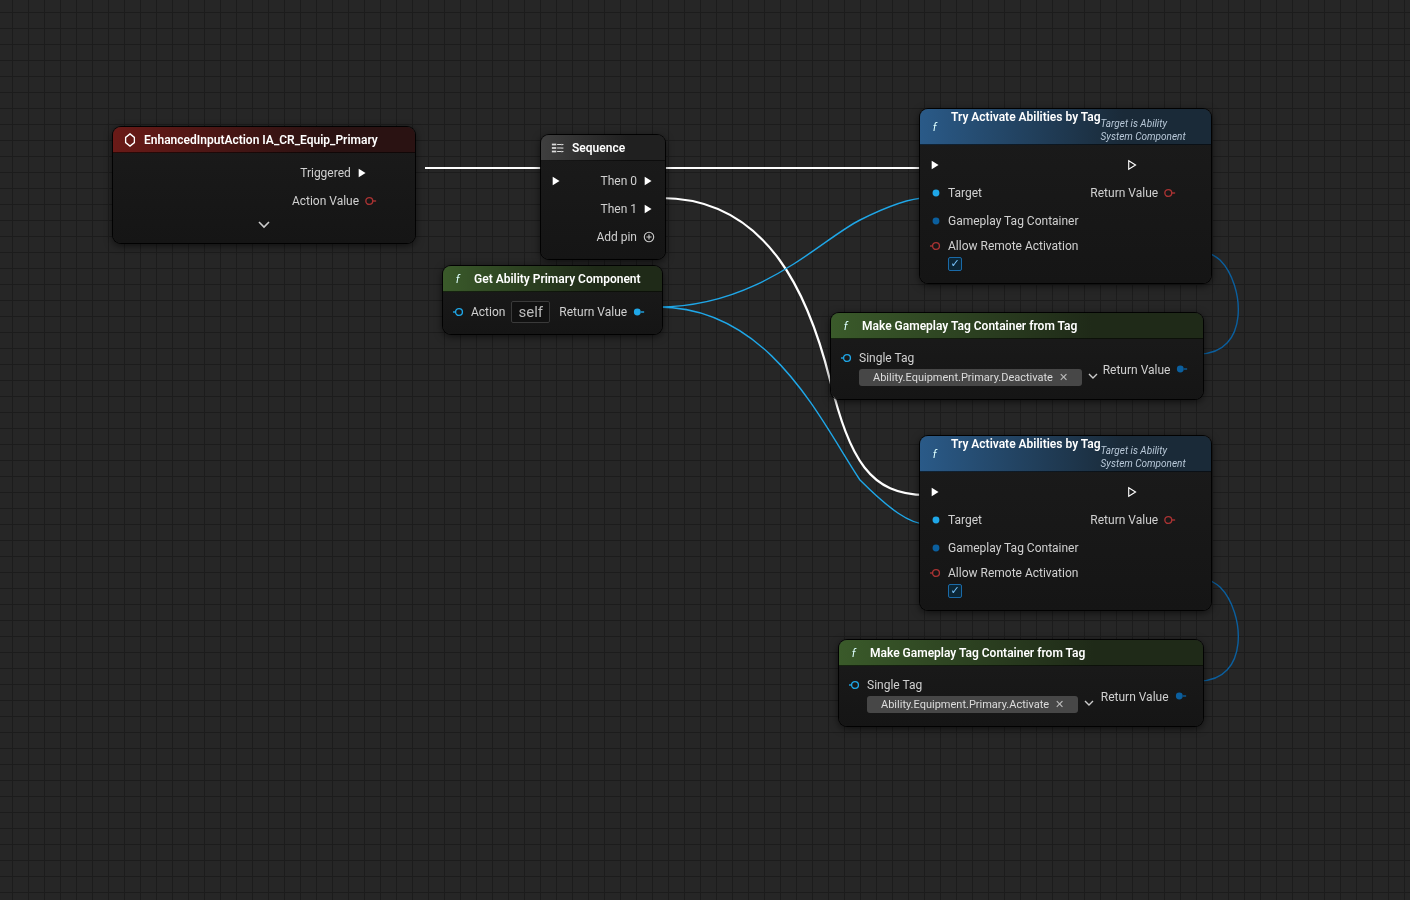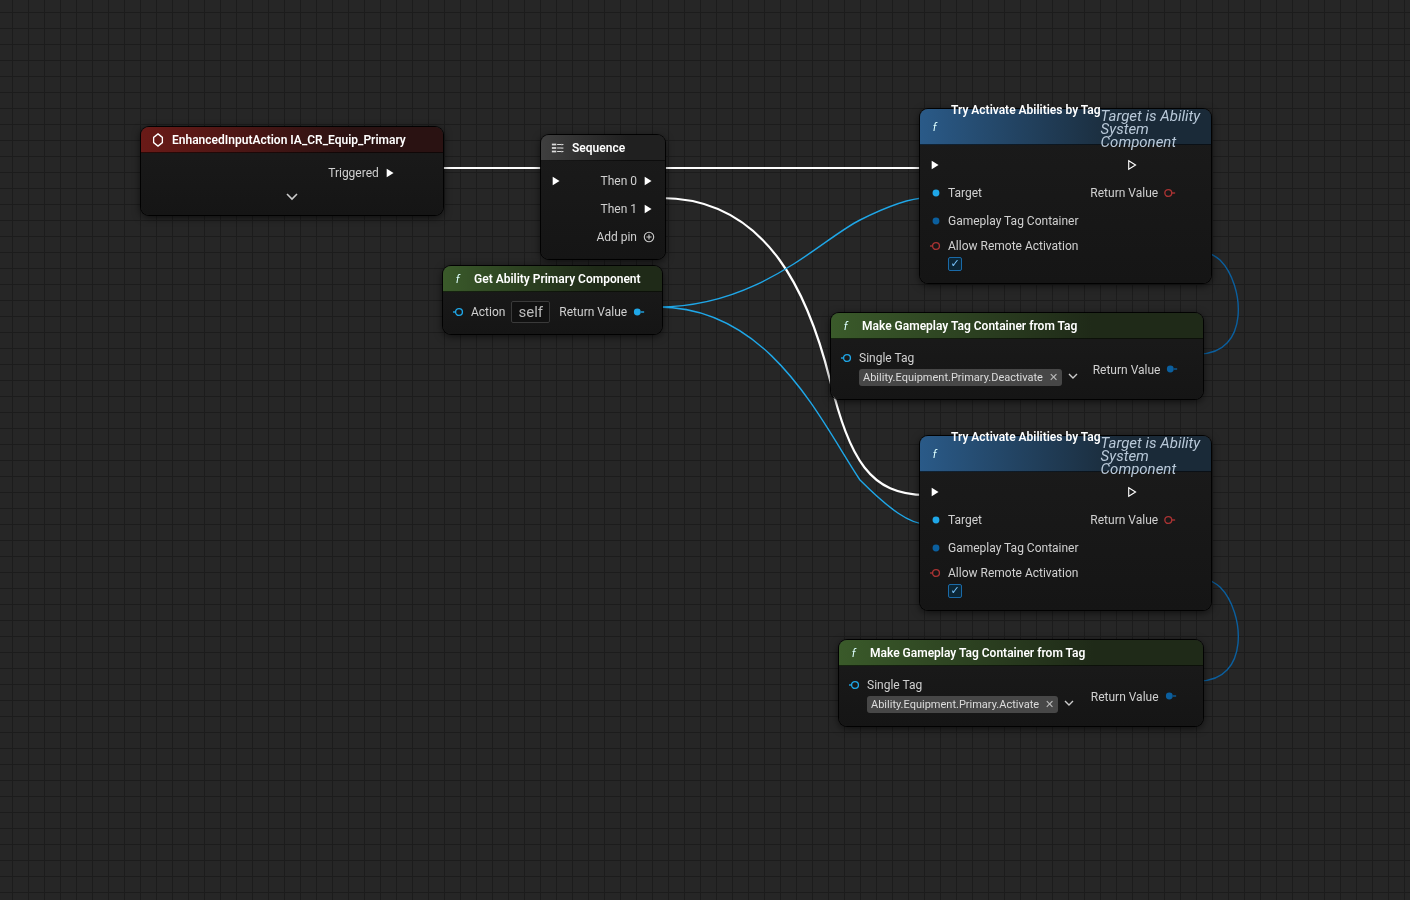--- a/index.html
+++ b/index.html
@@ -24,40 +24,40 @@
 .node{position:absolute;border-radius:8px;background:linear-gradient(#1b1b1b,#151515);
   box-shadow:0 2px 8px rgba(0,0,0,.7),0 0 0 1px rgba(0,0,0,.9);
   overflow:visible;}
 .node .title{height:26px;border-radius:8px 8px 0 0;padding:0 10px;display:flex;align-items:center;gap:7px;
   border-bottom:1px solid rgba(0,0,0,.6);}
 .title-red{background:linear-gradient(90deg,#6a1a17,#2a1212 70%);}
 .title-gray{background:linear-gradient(90deg,#3f3f3f,#202020 70%);}
 .title-green{background:linear-gradient(90deg,#3a5a2a,#1f2a18 70%);}
 .title-blue{background:linear-gradient(90deg,#2a5a88,#1a2a38 70%);}
 .title .t-main{color:#fff;font-weight:600;font-size:12px;white-space:nowrap;}
-.title .t-sub{color:#b8c8d8;font-style:italic;font-size:15px;margin-top:6px;}
+.title .t-sub{color:#b8c8d8;font-style:italic;font-size:10px;margin-top:6px;}
 .title .t-stack{display:flex;flex-direction:row;line-height:13px;padding:4px 0;}
 .node.tall .title{height:36px;}
 .body{padding:6px 0 8px 0;}
 .row{display:flex;align-items:center;justify-content:space-between;height:28px;padding:0 10px;}
 .left,.right{display:flex;align-items:center;gap:6px;}
 .right{justify-content:center;flex:1;}
 .left{flex:1;}
 .lbl{font-size:12px;color:#d0d0d0;white-space:nowrap;}
 .pin{width:12px;height:12px;display:inline-flex;align-items:center;justify-content:center;}
 .pin svg{display:block;}
 .chk{width:14px;height:14px;border:1px solid #1a6aa8;border-radius:2px;background:#0b2636;display:inline-flex;align-items:center;justify-content:center;}
 .chk::after{content:"✓";color:#7ac6ff;font-size:11px;line-height:1;}
 .valbox{border:1px solid #3a3a3a;background:#111;border-radius:2px;padding:1px 6px;font-size:15px;color:#bbb;}
-.tag-chip{background:#474747;border-radius:3px;padding:2px 4px;font-size:11px;color:#ddd;display:inline-flex;align-items:center;gap:6px;}
+.tag-chip{background:#474747;border-radius:3px;padding:2px 14px;font-size:11px;color:#ddd;display:inline-flex;align-items:center;gap:6px;}
 .tag-chip .x{color:#bbb;font-size:11px;cursor:pointer;}
 .expand{width:100%;height:20px;display:flex;align-items:center;justify-content:center;color:#aaa;cursor:pointer;}
 .icn{width:14px;height:14px;display:inline-flex;}
 
-#n-input{left:141px;top:127px;width:302px;}
+#n-input{left:113px;top:127px;width:302px;}
 #n-seq{left:541px;top:127px;width:124px;margin-top:8px;}
 #n-getasc{left:443px;top:266px;width:219px;}
 #n-try1{left:920px;top:109px;width:291px;}
 #n-make1{left:831px;top:313px;width:372px;}
 #n-try2{left:920px;top:436px;width:291px;}
 #n-make2{left:839px;top:640px;width:364px;}
 </style>
 </head>
 <body>
 <div id="grid"></div>
@@ -91,20 +91,32 @@
       <span class="left"></span>
       <span class="right">
         <span class="lbl">Triggered</span>
         <span class="pin">
           <svg width="14" height="14" viewBox="0 0 14 14">
               <path d="M2 2 L10 7 L2 12 Z" fill="#fff"></path>
             </svg>
         </span>
       </span>
     </div>
+    <div class="row">
+      <span class="left"></span>
+      <span class="right">
+        <span class="lbl">Action Value</span>
+        <span class="pin">
+          <svg width="14" height="12" viewBox="0 0 14 12">
+              <circle cx="5" cy="6" r="4" fill="none" stroke="#a33" stroke-width="1.6"></circle>
+              <path d="M9 6 L13 6" stroke="#a33" stroke-width="1.6"></path>
+            </svg>
+        </span>
+      </span>
+    </div>
     <div class="expand">
       <svg width="12" height="8" viewBox="0 0 12 8">
           <path d="M1 1 L6 6 L11 1" stroke="#ccc" stroke-width="1.6" fill="none"></path>
         </svg>
     </div>
   </div>
 </div>
 
 <div class="node" id="n-seq">
   <div class="title title-gray">

